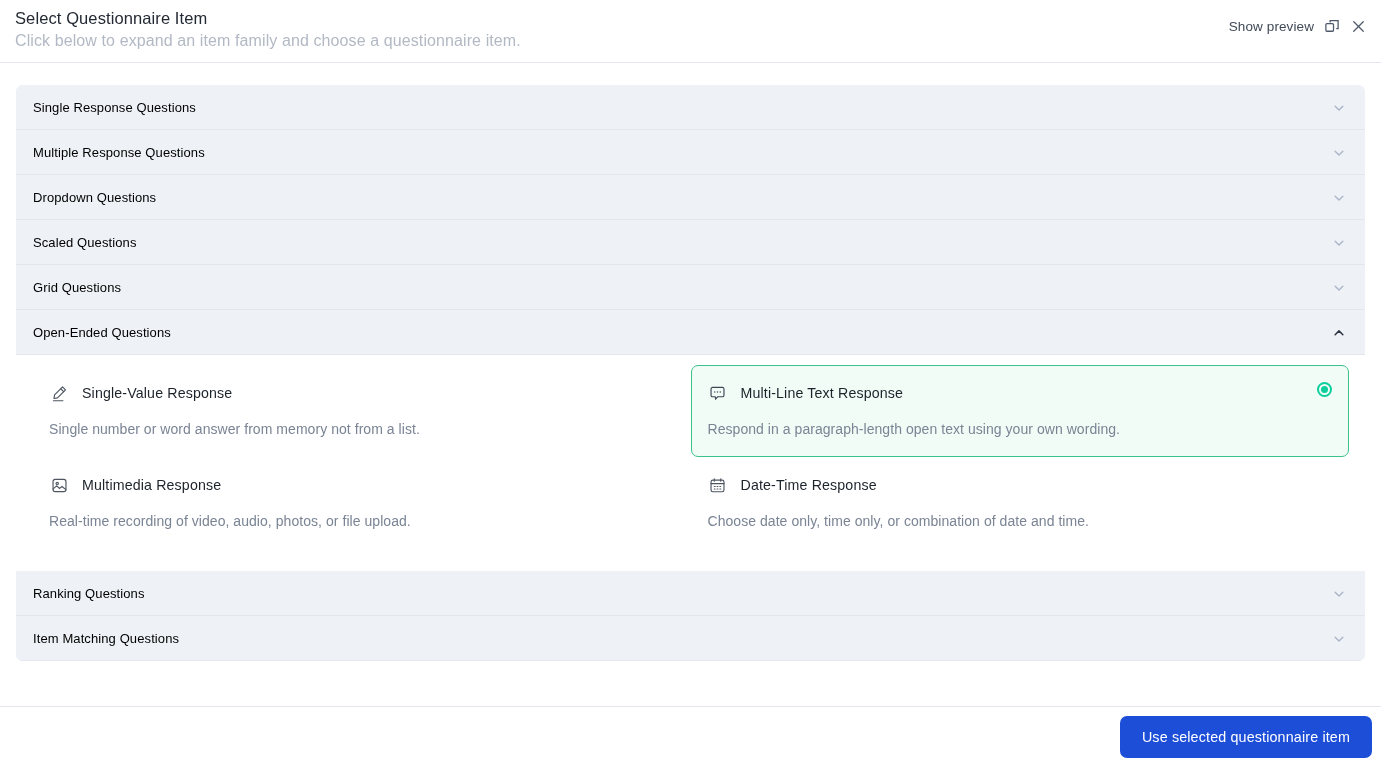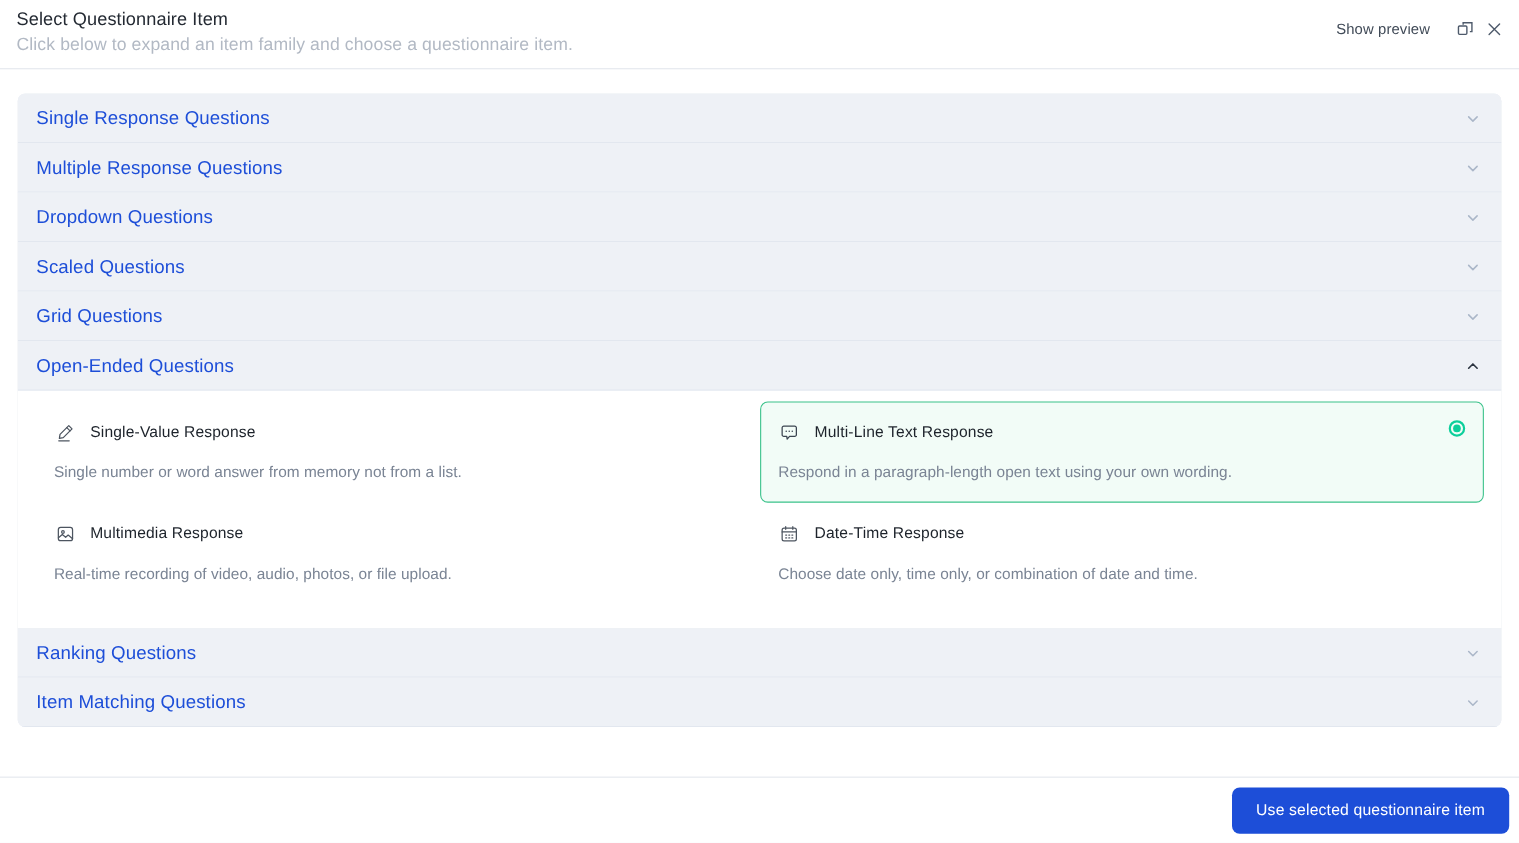--- a/index.html
+++ b/index.html
@@ -55,21 +55,21 @@
     right: 10px;
     top: 13px;
     display: flex;
     align-items: center;
     gap: 0px;
   }
   .show-preview {
     font-size: 13.5px;
     color: #404a57;
     letter-spacing: .1px;
-    margin-right: 19px;
+    margin-right: 5px;
     cursor: pointer;
     user-select: none;
   }
   .icon-btn {
     width: 26px;
     height: 26px;
     display: flex;
     align-items: center;
     justify-content: center;
     cursor: pointer;
@@ -97,22 +97,22 @@
     height: 45px;
     display: flex;
     align-items: center;
     padding: 0 16px 0 17px;
     background: #eef1f6;
     cursor: pointer;
     box-shadow: inset 0 -1px 0 #e2e7ef;
   }
   .acc-head.first { box-shadow: inset 0 -1px 0 #e2e7ef; }
   .acc-head-label {
-    font-size: 17px;
-    color: #1d4ed8;
+    font-size: 13px;
+    color: #000000;
     letter-spacing: .1px;
     flex: 1 1 auto;
   }
   .chev {
     width: 16px;
     height: 16px;
     flex: 0 0 16px;
     display: flex;
     align-items: center;
     justify-content: center;

